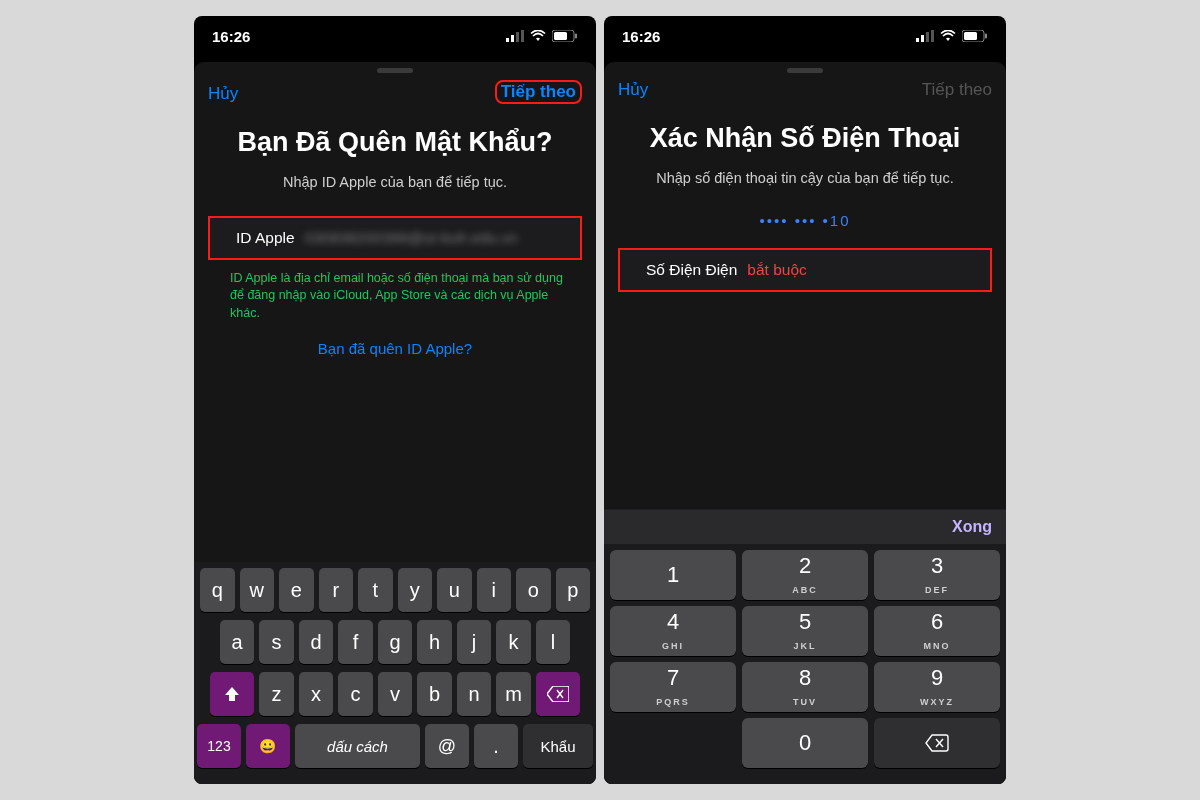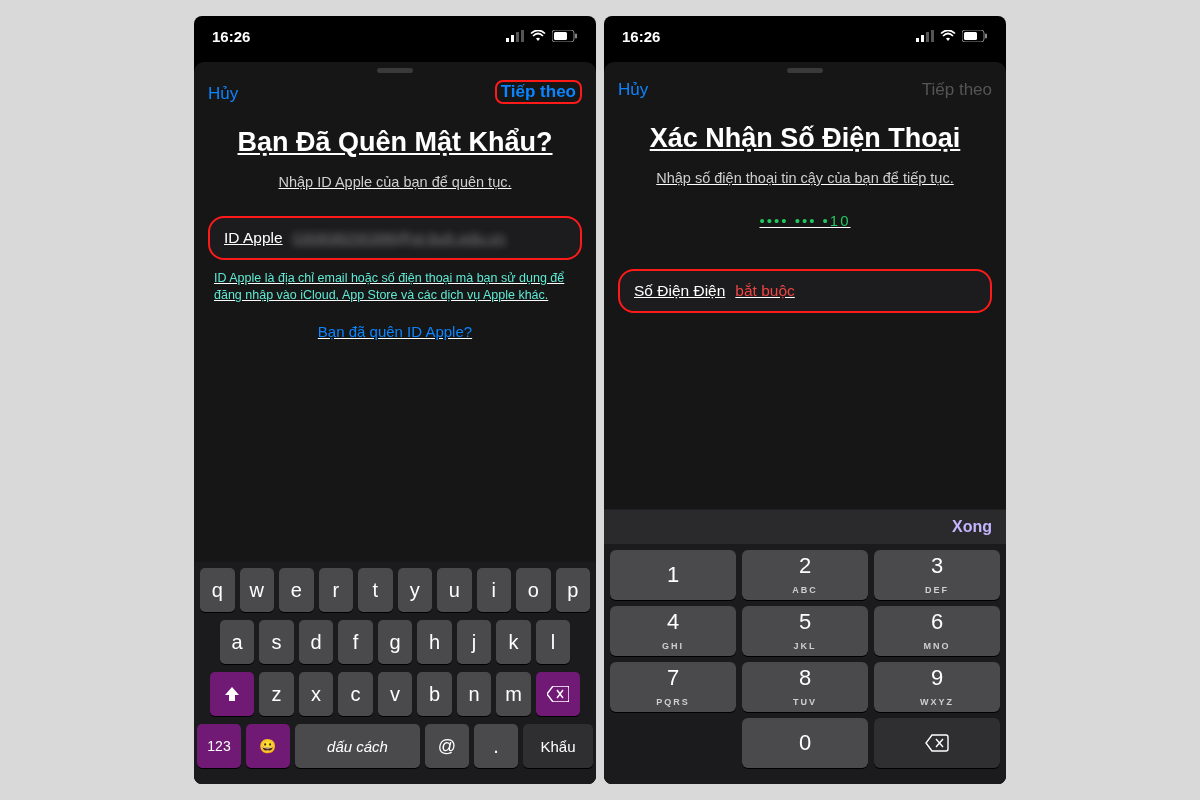--- a/index.html
+++ b/index.html
@@ -67,61 +67,61 @@
     border: 2px solid #ff1a1a;
     border-radius: 8px;
     padding: 0 4px;
   }
   .content {
     flex: 1;
     padding: 18px 14px 0 14px;
     display: flex;
     flex-direction: column;
     align-items: center;
-    text-decoration: underline;
   }
   h1.title {
     font-size: 27px;
     font-weight: 700;
     text-align: center;
     line-height: 1.25;
     margin-bottom: 14px;
   }
   .subtitle {
     font-size: 14.5px;
     color: #cfcfcf;
     text-align: center;
     margin-bottom: 26px;
   }
   .masked {
     font-size: 15px;
-    color: #22c55e;
+    color: #3b82f6;
     letter-spacing: 2px;
     text-align: center;
-    margin-bottom: 40px;
+    margin-bottom: 19px;
   }
   .field {
     width: 100%;
     background: #1c1c1e;
-    border-radius: 16px;
-    display: flex;
-    align-items: center;
-    padding: 11px 14px;
+    border-radius: 0;
+    display: flex;
+    align-items: center;
+    padding: 11px 26px;
     gap: 10px;
   }
   .field.redbox { border: 2px solid #ff1a1a; }
   .field-label { font-size: 15.5px; color: #fff; white-space: nowrap; }
   .field-value { font-size: 15.5px; color: #c7c7c7; flex:1; overflow:hidden; white-space:nowrap; }
   .field-value.blurred { filter: blur(3.5px); opacity:0.55; }
   .field-placeholder { font-size: 15.5px; color: #ef4444; }
   .hint {
     font-size: 12.5px;
-    color: #5eead4;
+    color: #22c55e;
     line-height: 1.4;
     padding: 10px 6px 0 6px;
+    margin-left: 16px;
   }
   .link-row {
     text-align: center;
     margin-top: 18px;
   }
   .link { color: #0a84ff; font-size: 15px; }
   .spacer { flex: 1; }
   .acc-bar {
     display: flex;
     justify-content: flex-end;
@@ -226,21 +226,21 @@
         </div>
       <div class="nav">
         <span class="nav-left">Hủy</span>
         <span class="highlight-box">
           <span class="nav-right" style="font-weight:600;">Tiếp theo</span>
         </span>
       </div>
 
       <div class="content">
         <h1 class="title">Bạn Đã Quên Mật Khẩu?</h1>
-        <div class="subtitle">Nhập ID Apple của bạn để quên tục.</div>
+        <div class="subtitle">Nhập ID Apple của bạn để tiếp tục.</div>
 
         <div class="field redbox">
           <span class="field-label">ID Apple</span>
           <span class="field-value blurred">030838200396@st-buh.edu.vn</span>
         </div>
         <div class="hint">ID Apple là địa chỉ email hoặc số điện thoại mà bạn sử dụng để đăng nhập vào iCloud, App Store và các dịch vụ Apple khác.</div>
 
         <div class="link-row">
           <span class="link">Bạn đã quên ID Apple?</span>
         </div>

